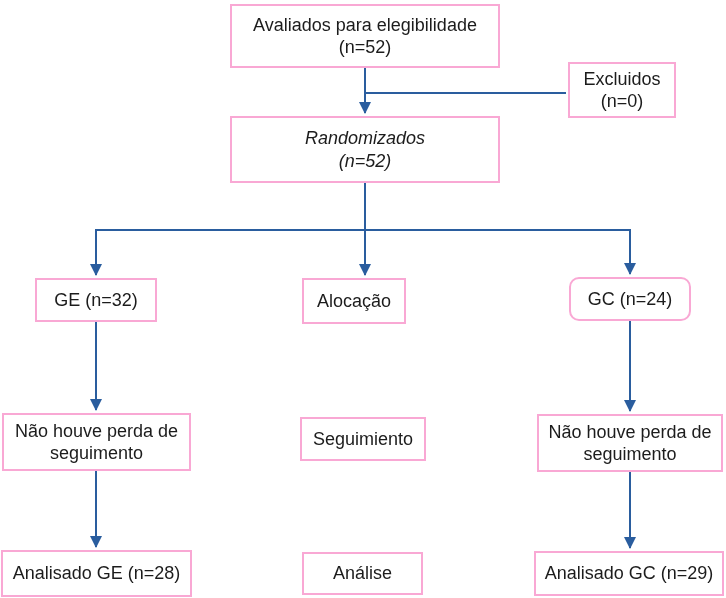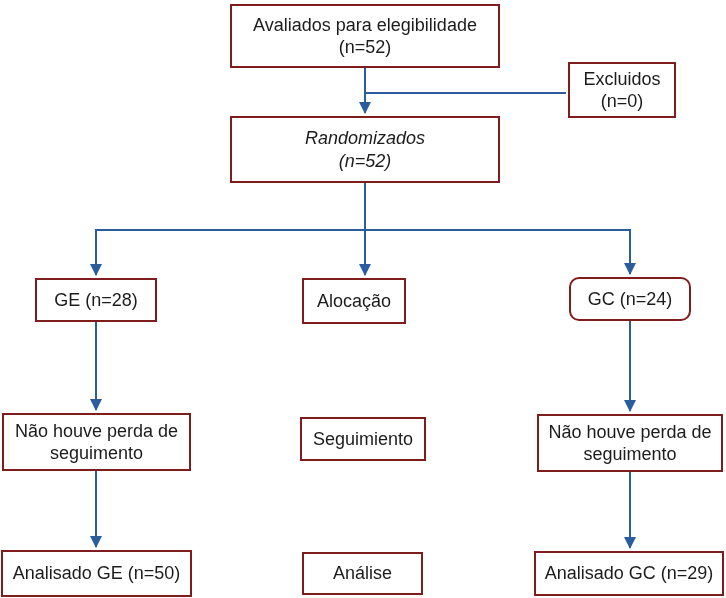--- a/index.html
+++ b/index.html
@@ -13,21 +13,21 @@
     overflow: hidden;
   }
   .arrows {
     position: absolute;
     left: 0; top: 0;
     width: 726px; height: 598px;
   }
   .box {
     position: absolute;
     box-sizing: border-box;
-    border: 2px solid #7f1d1d;
+    border: 2px solid #f9a8d4;
     background: #ffffff;
     display: flex;
     flex-direction: column;
     align-items: center;
     justify-content: center;
     text-align: right;
     font-size: 18px;
     line-height: 1.25;
     z-index: 2;
   }
@@ -79,21 +79,21 @@
     <span>Excluidos</span>
     <span>(n=0)</span>
   </div>
 
   <div class="box n-randomized">
     <span>Randomizados</span>
     <span>(n=52)</span>
   </div>
 
   <div class="box n-ge">
-    <span>GE (n=28)</span>
+    <span>GE (n=32)</span>
   </div>
 
   <div class="box n-allocation">
     <span>Alocação</span>
   </div>
 
   <div class="box n-gc">
     <span>GC (n=24)</span>
   </div>
 
@@ -105,21 +105,21 @@
   <div class="box n-followup">
     <span>Seguimiento</span>
   </div>
 
   <div class="box n-gc-followup">
     <span>Não houve perda de</span>
     <span>seguimento</span>
   </div>
 
   <div class="box n-ge-analyzed">
-    <span>Analisado GE (n=50)</span>
+    <span>Analisado GE (n=28)</span>
   </div>
 
   <div class="box n-analysis">
     <span>Análise</span>
   </div>
 
   <div class="box n-gc-analyzed">
     <span>Analisado GC (n=29)</span>
   </div>
 

